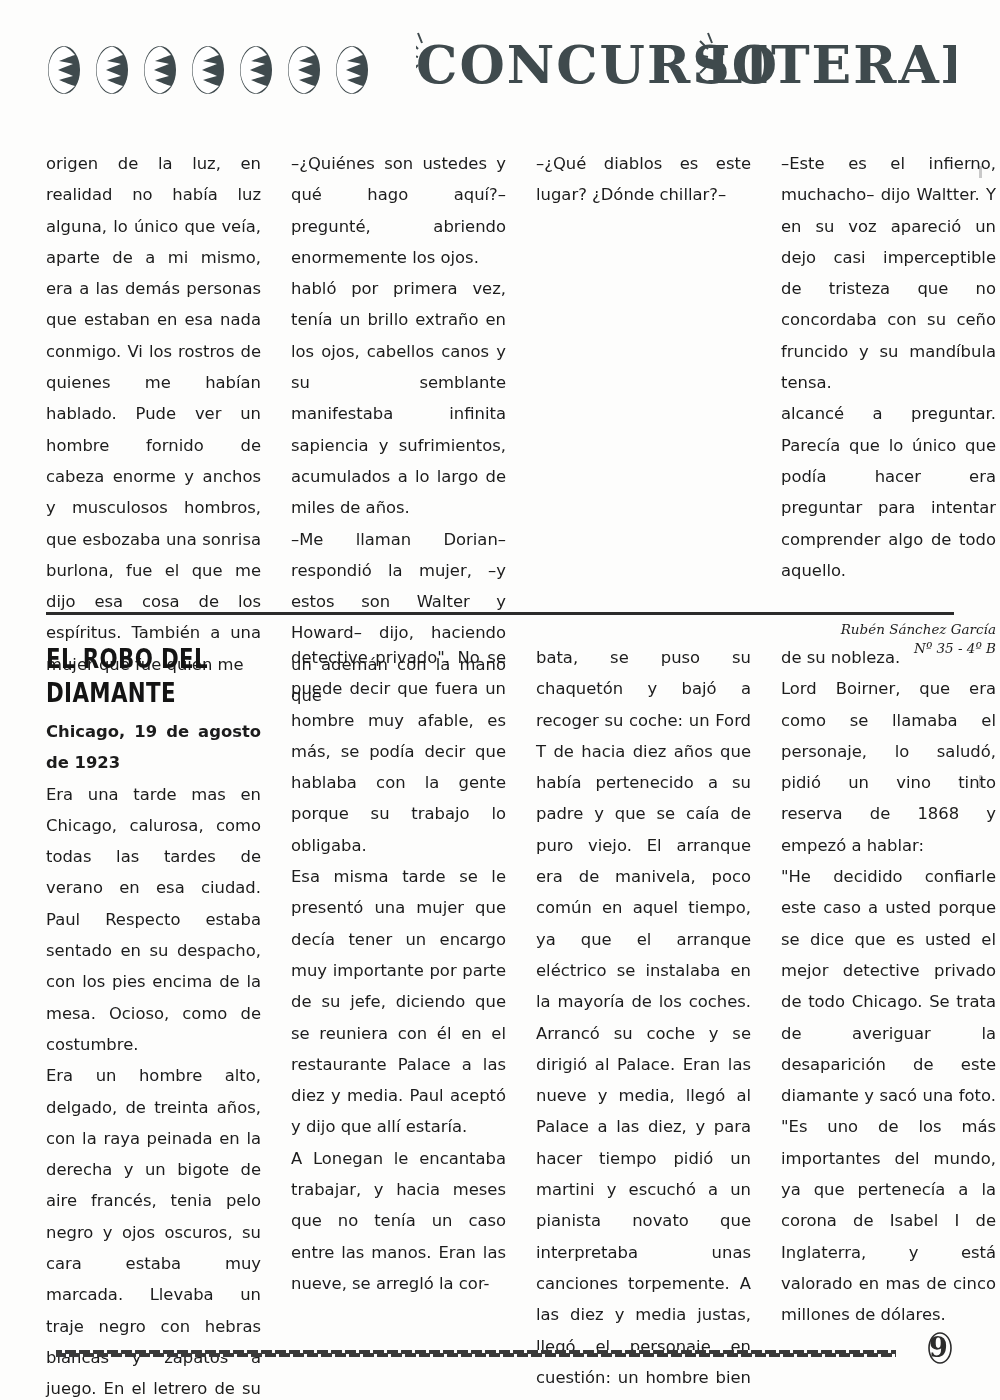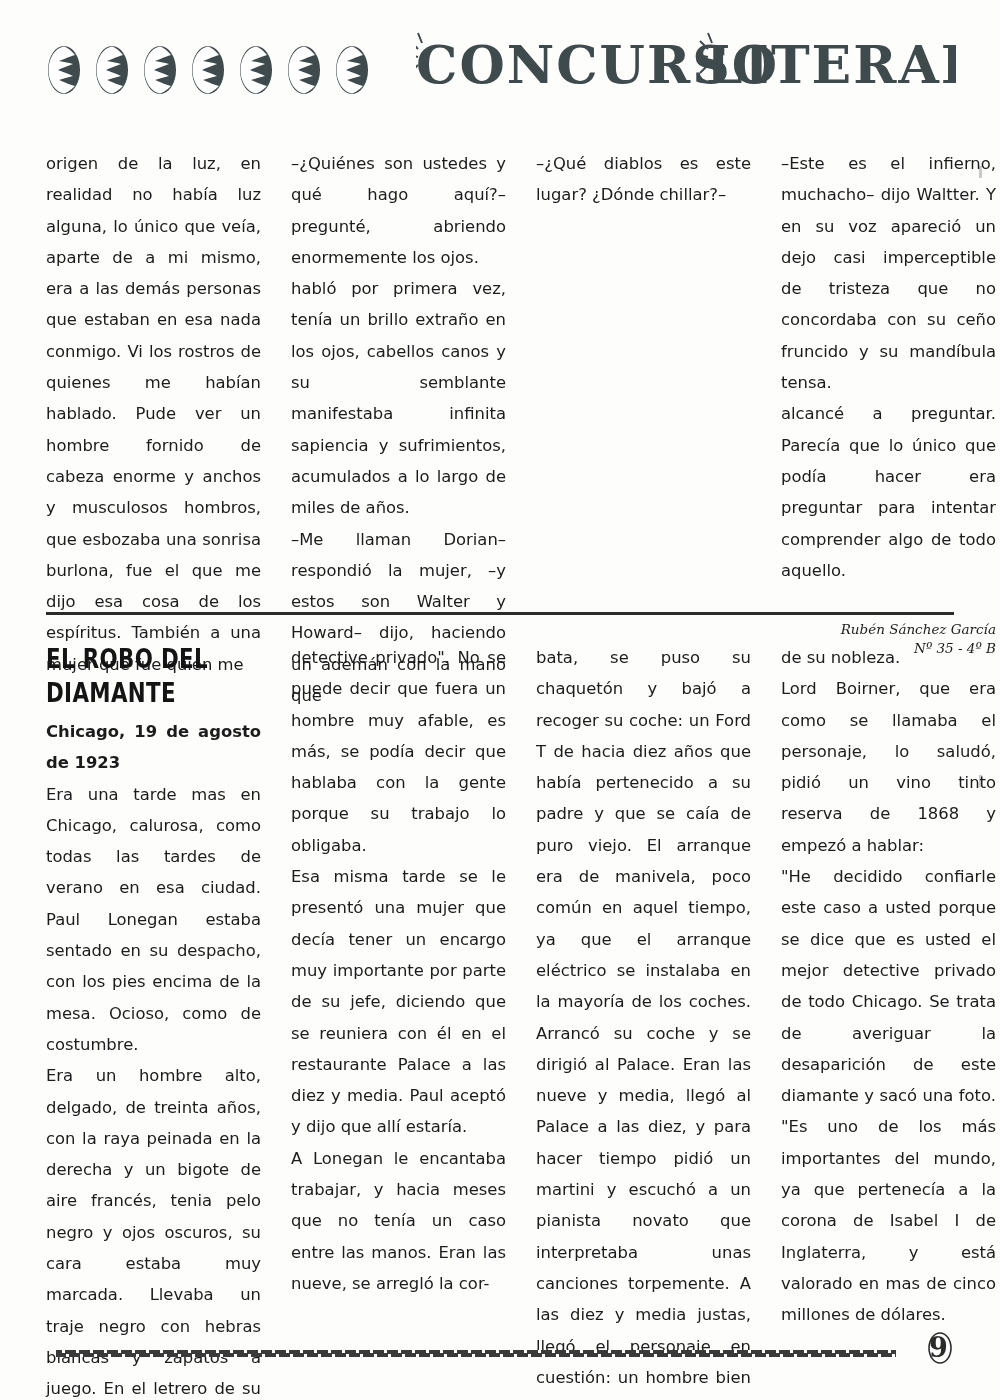--- a/index.html
+++ b/index.html
@@ -267,21 +267,21 @@
 
   <div class="article" style="top:642px;">
     <div class="cols">
 
       <div class="col">
         <h2 class="headline">
           <span>EL ROBO DEL</span><br>
           <span>DIAMANTE</span>
         </h2>
         <p class="subhead">Chicago, 19 de agosto de 1923</p>
-        <p>Era una tarde mas en Chicago, calurosa, como todas las tardes de verano en esa ciudad. Paul Lonegan estaba sentado en su despacho, con los pies encima de la mesa. Ocioso, como de costumbre.</p>
+        <p>Era una tarde mas en Chicago, calurosa, como todas las tardes de verano en esa ciudad. Paul Respecto estaba sentado en su despacho, con los pies encima de la mesa. Ocioso, como de costumbre.</p>
         <p>Era un hombre alto, delgado, de treinta años, con la raya peinada en la derecha y un bigote de aire francés, tenia pelo negro y ojos oscuros, su cara estaba muy marcada. Llevaba un traje negro con hebras blancas y zapatos a juego. En el letrero de su puerta, una placa de latón grabada, se leía: "Paul Lonegan,</p>
       </div>
 
       <div class="col">
         <p>detective privado". No se puede decir que fuera un hombre muy afable, es más, se podía decir que hablaba con la gente porque su trabajo lo obligaba.</p>
         <p>Esa misma tarde se le presentó una mujer que decía tener un encargo muy importante por parte de su jefe, diciendo que se reuniera con él en el restaurante Palace a las diez y media. Paul aceptó y dijo que allí estaría.</p>
         <p>A Lonegan le encantaba trabajar, y hacia meses que no tenía un caso entre las manos. Eran las nueve, se arregló la cor-</p>
       </div>
 
       <div class="col">

